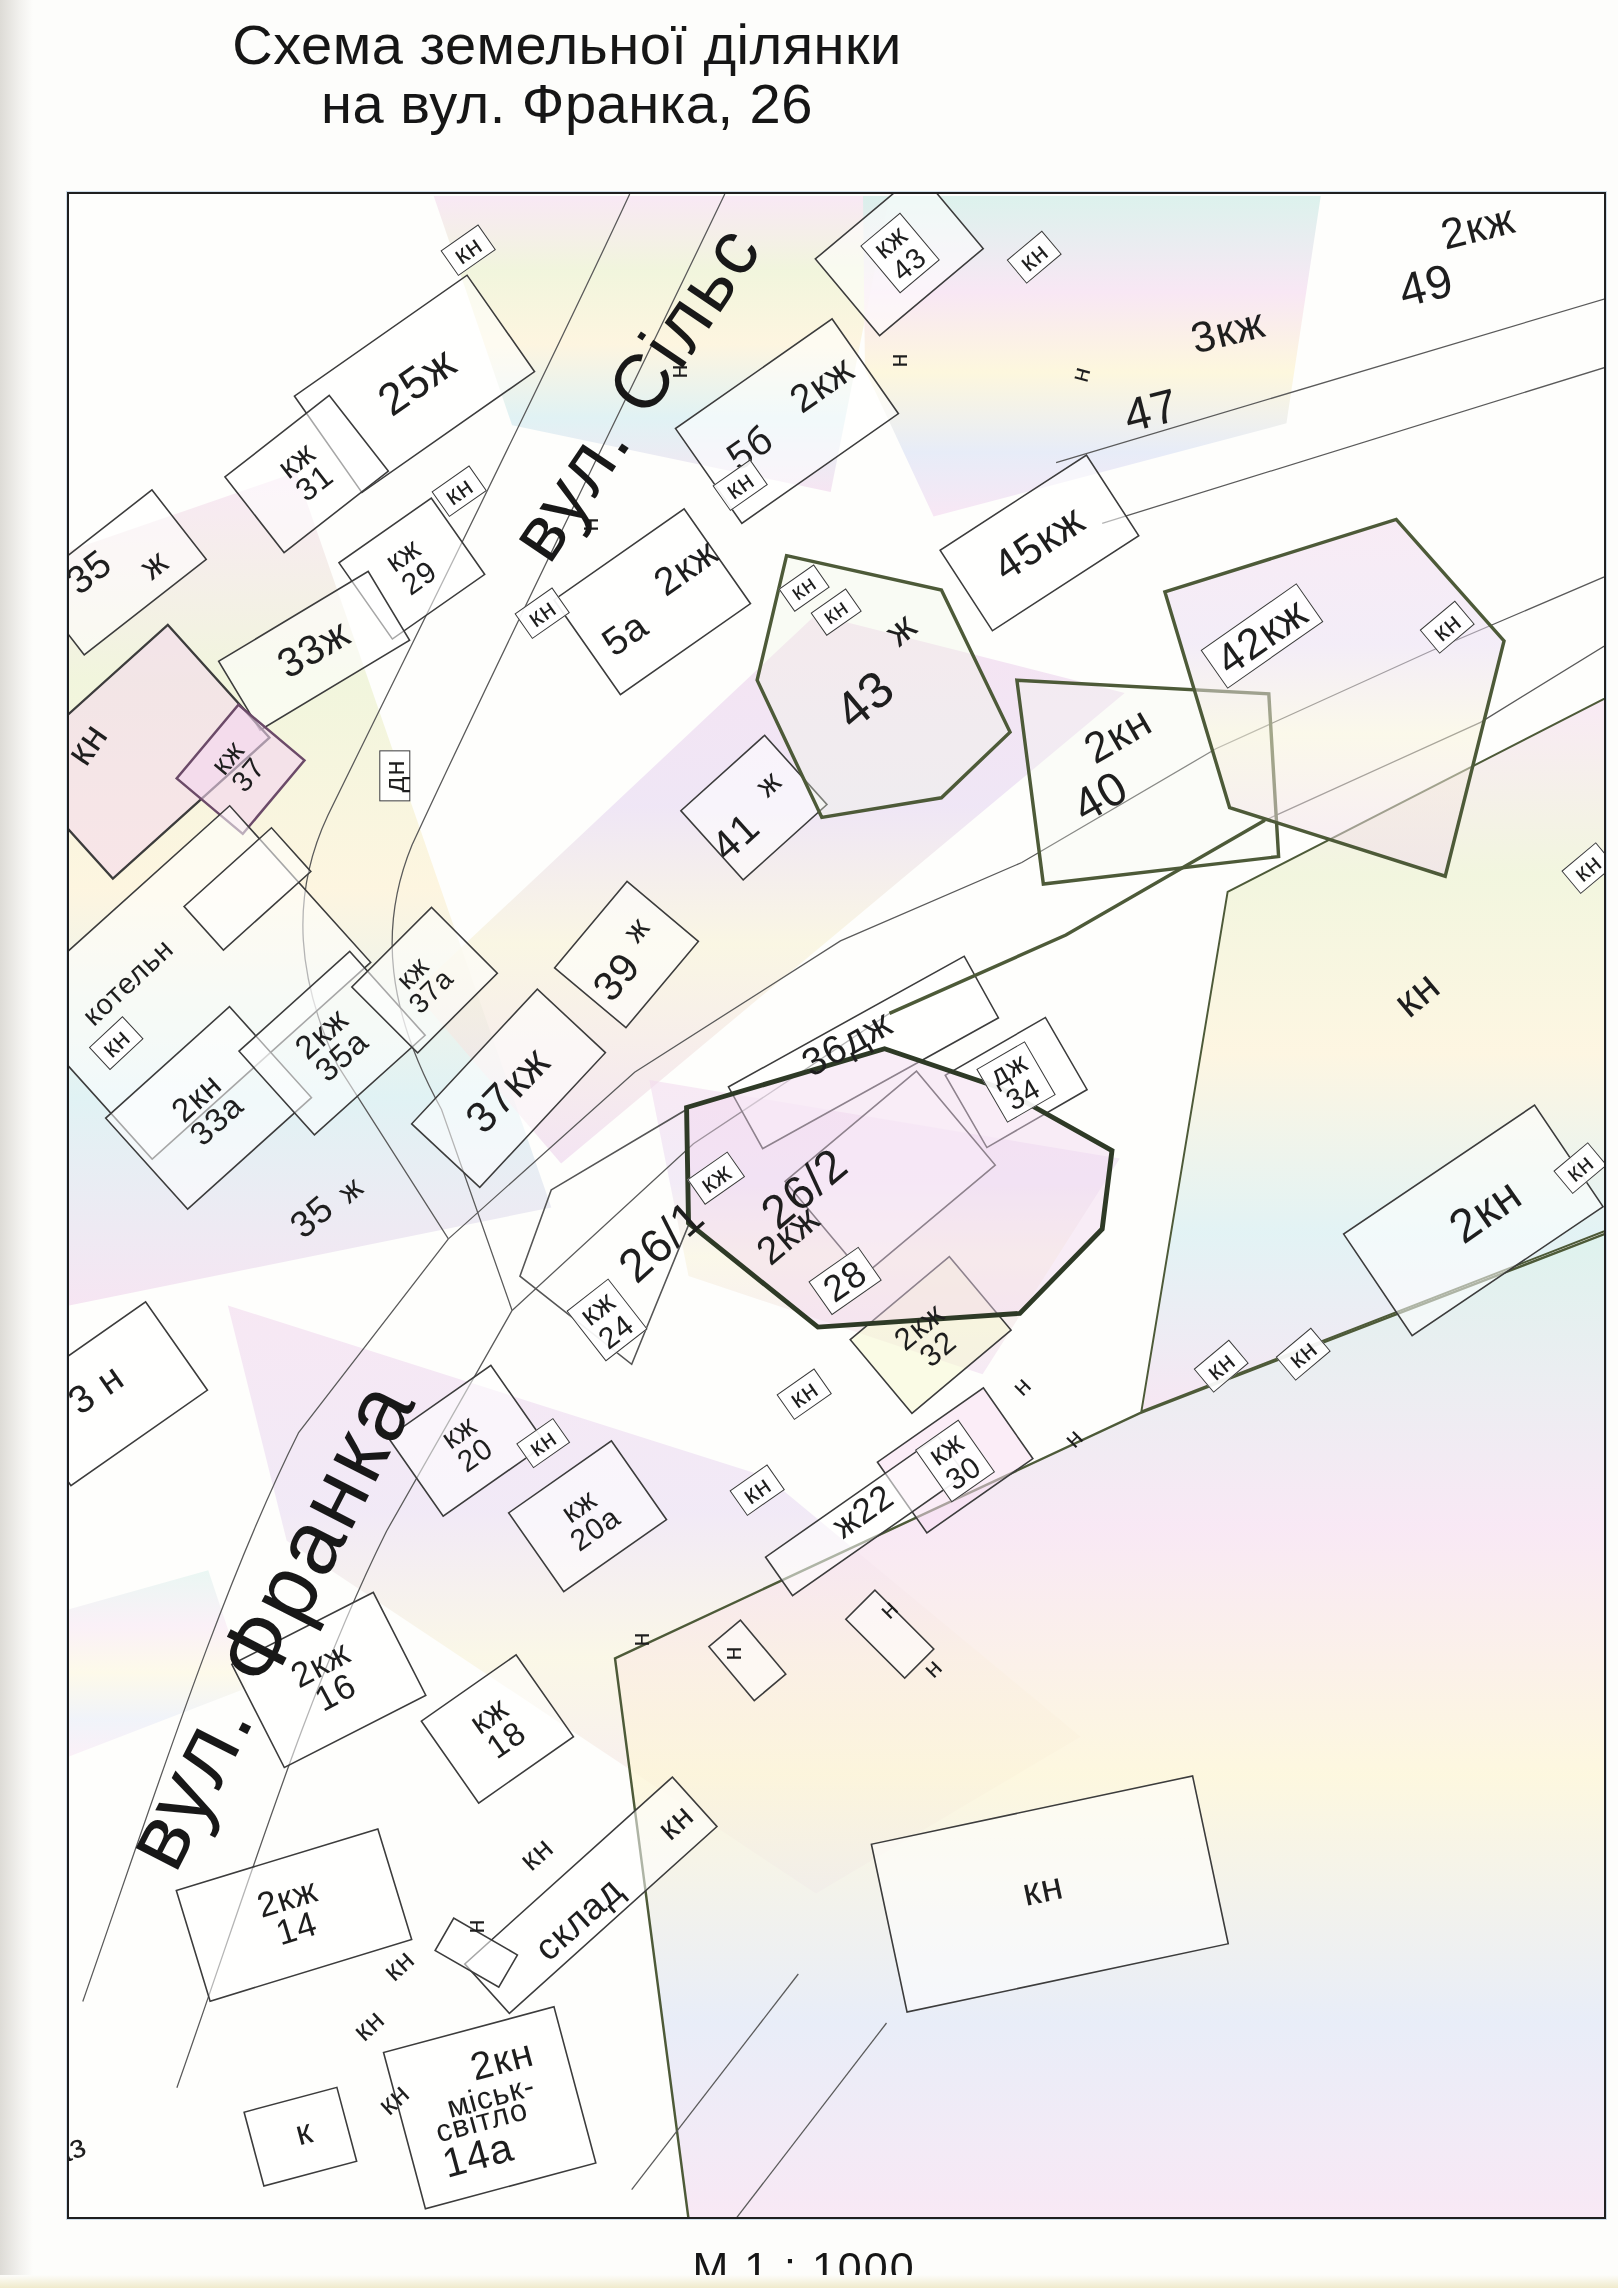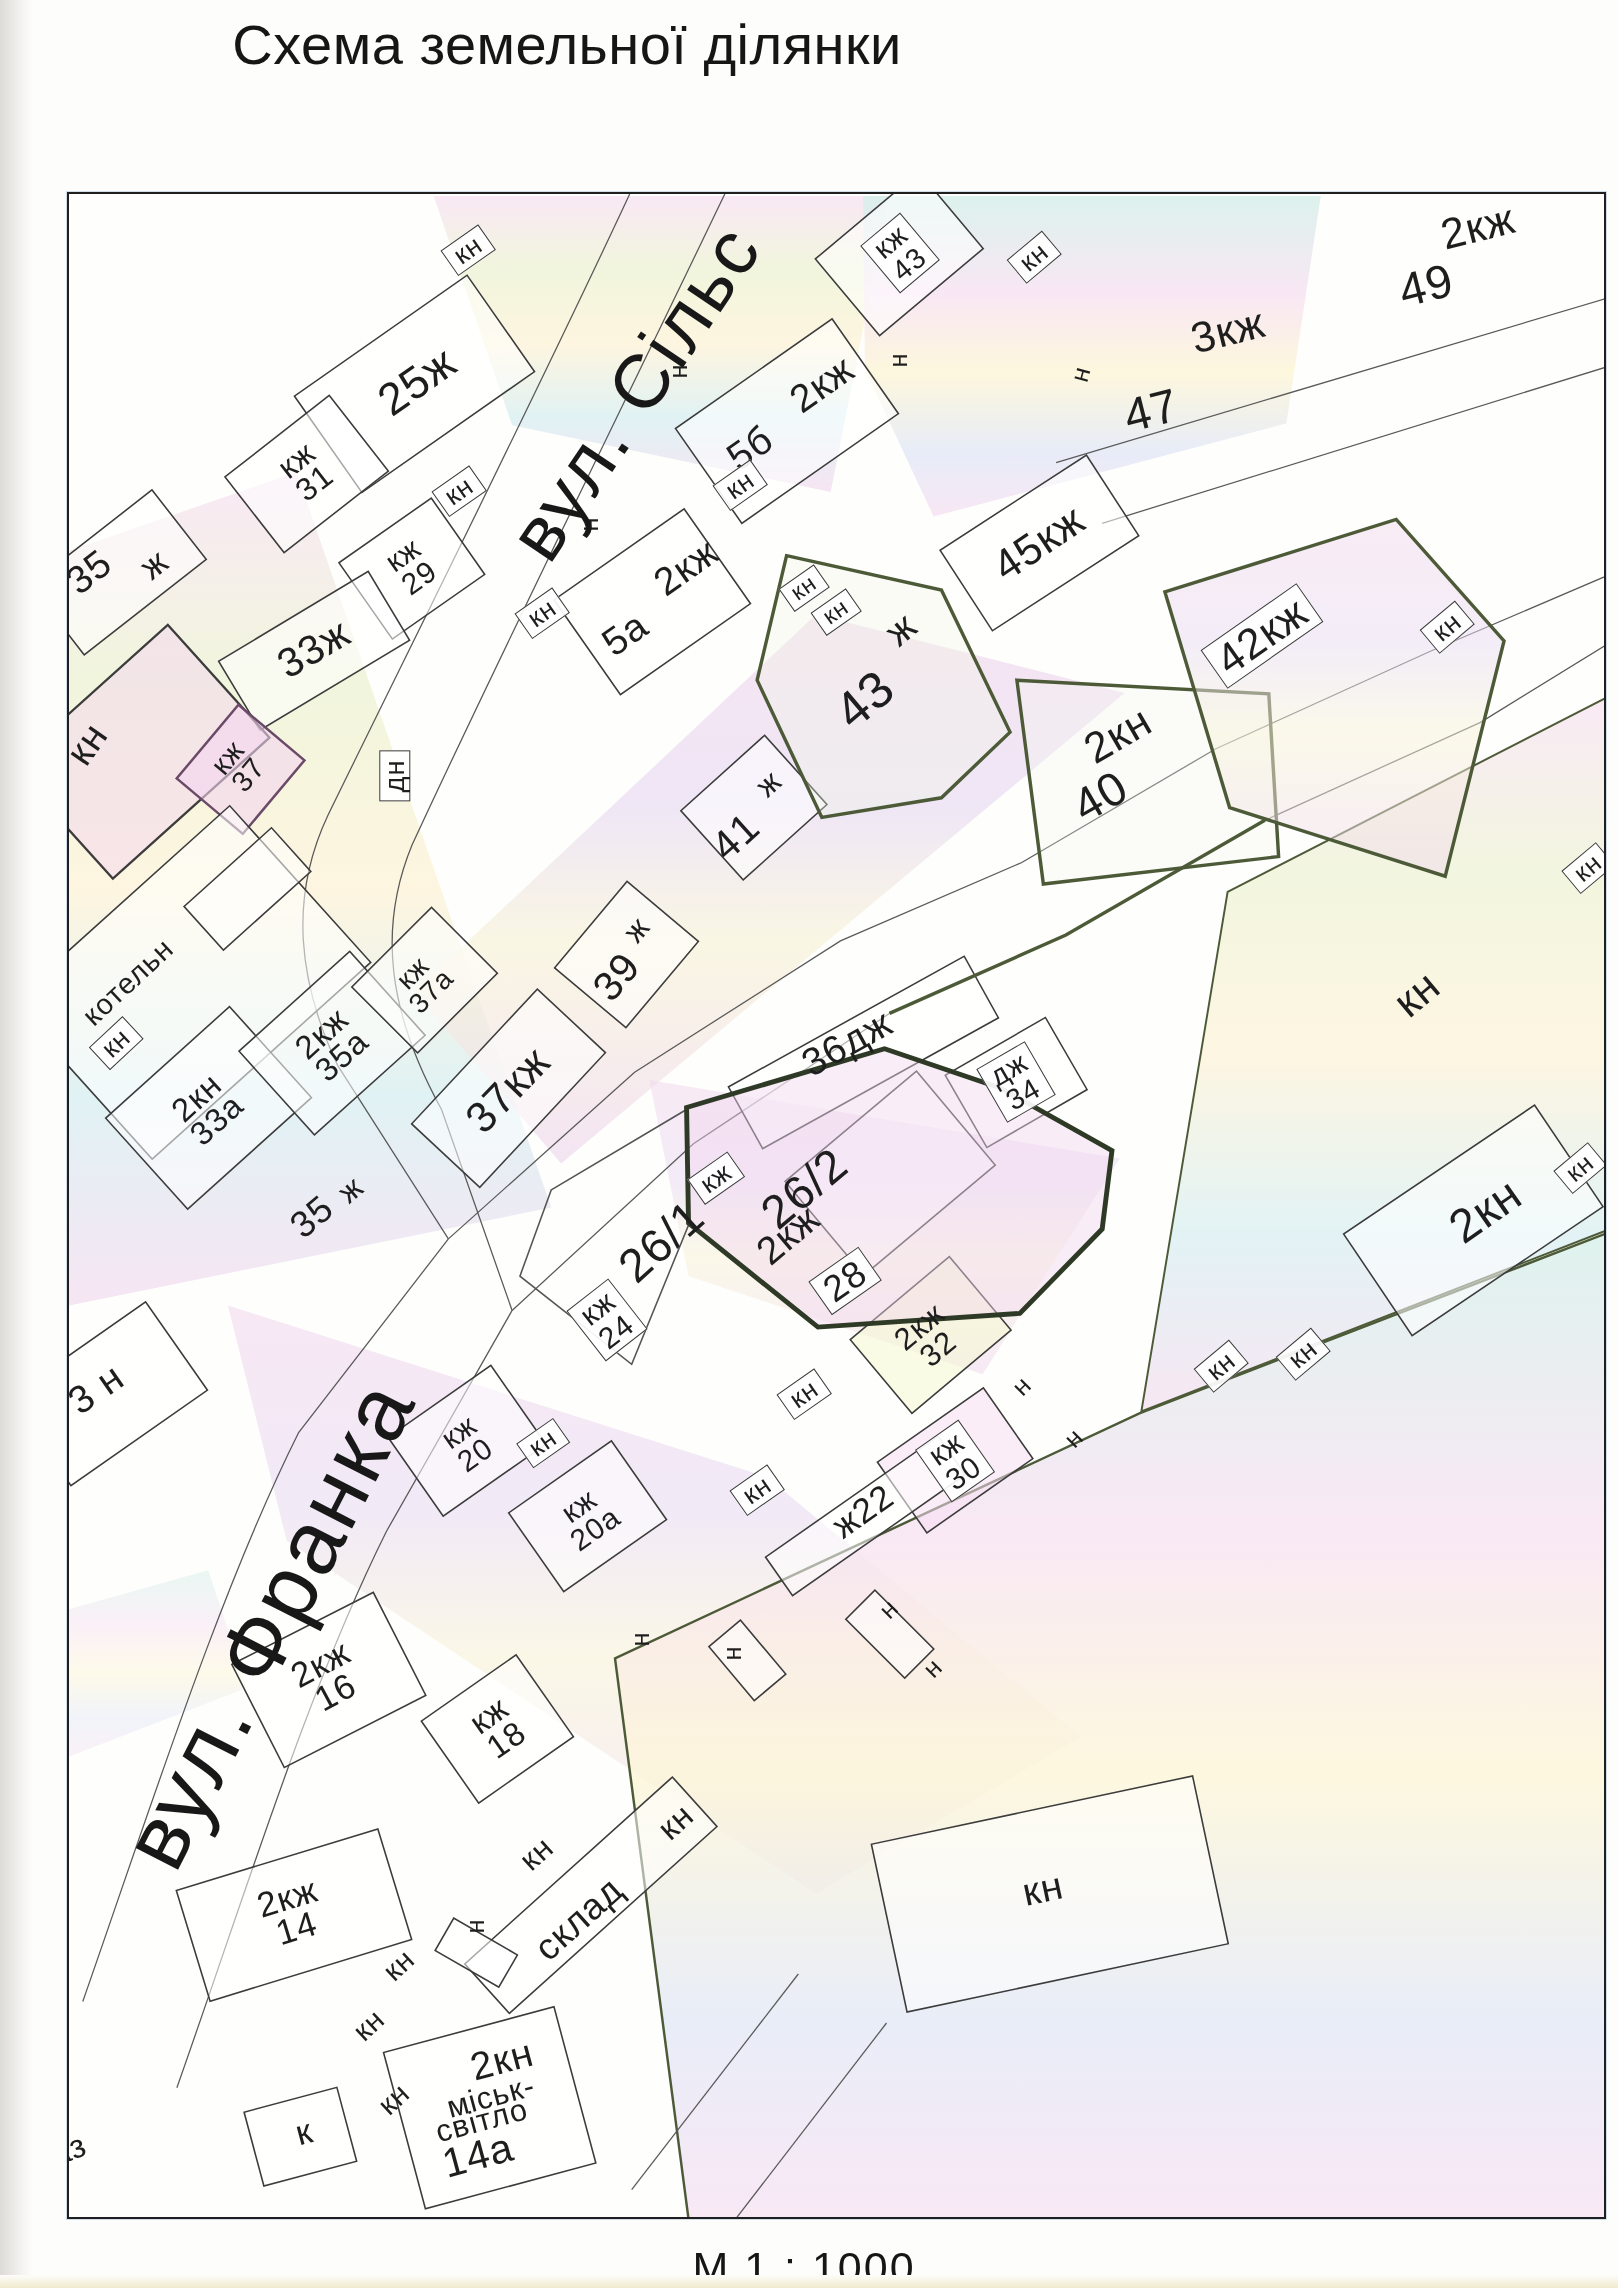--- a/index.html
+++ b/index.html
@@ -26,20 +26,21 @@
   .scale{position:absolute;left:804px;top:2227px;transform:translateX(-50%);
         font-size:43px;letter-spacing:2px;color:#161616;margin-top:16px;}
 </style>
 </head>
 <body>
 
 <div class="page">
   <div class="scan-edge-left"></div>
 
   <div class="title l1">Схема земельної ділянки</div>
+  <div class="title l2">на вул. Франка, 26</div>
 
   <div class="map">
     <svg width="1539" height="2027" viewBox="68 196 1570 2068">
       <defs>
         <linearGradient id="g1" x1="0" y1="0" x2="0" y2="1">
           <stop offset="0" stop-color="#f7e3f3"></stop>
             <stop offset="0.25" stop-color="#eef3d5"></stop>
           <stop offset="0.5" stop-color="#fdf3d9"></stop>
             <stop offset="0.75" stop-color="#d9eff2"></stop>
           <stop offset="1" stop-color="#f4dff0"></stop>

